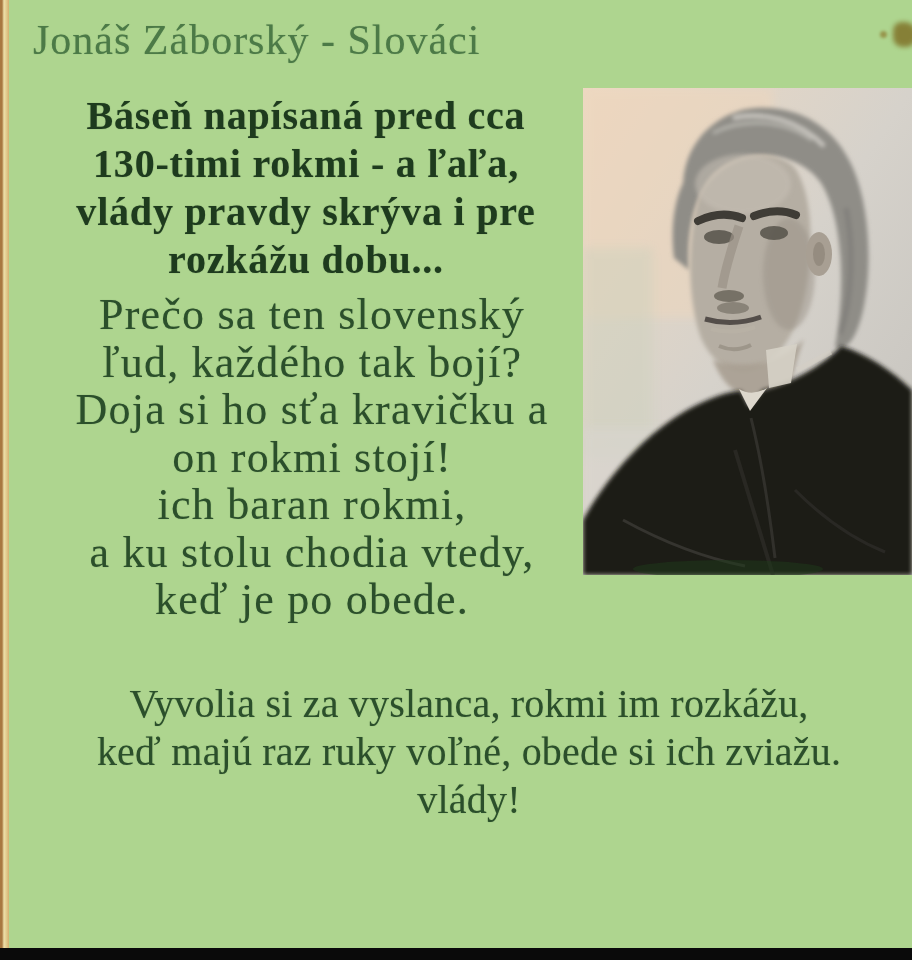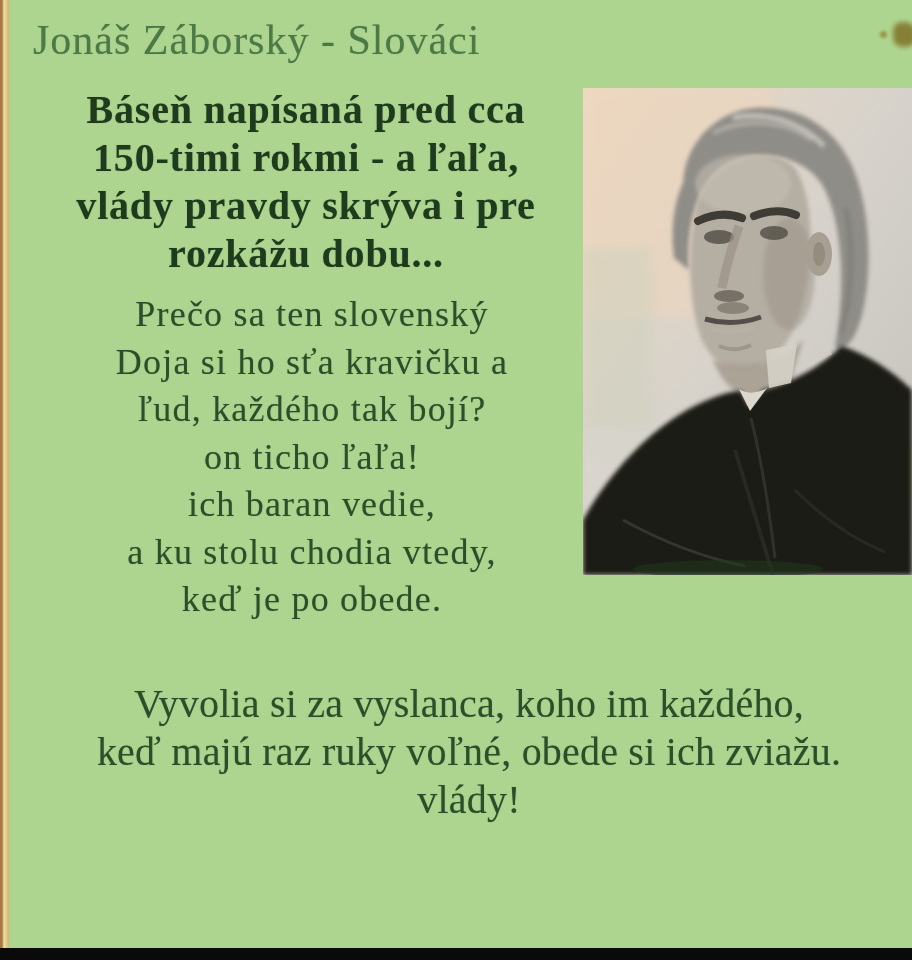--- a/index.html
+++ b/index.html
@@ -37,33 +37,33 @@
   }
   .photo {
     position: absolute;
     left: 583px; top: 88px;
     width: 329px; height: 487px;
     overflow: hidden;
   }
   .textblock { position: absolute; }
   .textblock .line { white-space: nowrap; }
   .intro {
-    left: 32px; top: 86px;
+    left: 32px; top: 92px;
     width: 548px;
     font-size: 40px;
     font-weight: bold;
     line-height: 48px;
     letter-spacing: 0.8px;
     color: var(--intro-text, #1e3b1e);
     text-shadow: 0 0 1px rgba(25,55,25,0.4);
   }
   .stanza1 {
     left: 32px; top: 291px;
     width: 560px;
-    font-size: 36px;
+    font-size: 44px;
     line-height: 47.5px;
     letter-spacing: 1.2px;
     color: var(--poem-text, #2b4f2b);
     text-shadow: 0 0 1px rgba(35,70,35,0.35);
   }
   .stanza2 {
     left: 28px; top: 680px;
     width: 882px;
     font-size: 40px;
     line-height: 48px;
@@ -170,36 +170,36 @@
         <path d="M212,402 C242,432 272,452 302,464" stroke="#3a3835" stroke-width="3" opacity="0.45" fill="none"></path>
         <path d="M152,362 L190,487" stroke="#363430" stroke-width="4" opacity="0.5" fill="none"></path>
         <path d="M168,330 C178,370 186,420 192,470" stroke="#454340" stroke-width="3" opacity="0.5" fill="none"></path>
         <ellipse cx="145" cy="481" rx="95" ry="9" fill="#1e3a1a" opacity="0.5"></ellipse>
       </g>
     </svg>
   </div>
 
   <div class="textblock intro">
     <div class="line">Báseň napísaná pred cca</div>
-    <div class="line">150-timi rokmi - a ľaľa,</div>
+    <div class="line">130-timi rokmi - a ľaľa,</div>
     <div class="line">vlády pravdy skrýva i pre</div>
     <div class="line">rozkážu dobu...</div>
   </div>
 
   <div class="textblock stanza1">
     <div class="line">Prečo sa ten slovenský</div>
+    <div class="line">ľud, každého tak bojí?</div>
     <div class="line">Doja si ho sťa kravičku a</div>
-    <div class="line">ľud, každého tak bojí?</div>
-    <div class="line">on ticho ľaľa!</div>
-    <div class="line">ich baran vedie,</div>
+    <div class="line">on rokmi stojí!</div>
+    <div class="line">ich baran rokmi,</div>
     <div class="line">a ku stolu chodia vtedy,</div>
     <div class="line">keď je po obede.</div>
   </div>
 
   <div class="textblock stanza2">
-    <div class="line">Vyvolia si za vyslanca, koho im každého,</div>
+    <div class="line">Vyvolia si za vyslanca, rokmi im rozkážu,</div>
     <div class="line">keď majú raz ruky voľné, obede si ich zviažu.</div>
     <div class="line">vlády!</div>
   </div>
 
   <div class="bottom-bar"></div>
 
 </div>
 
 </body></html>

